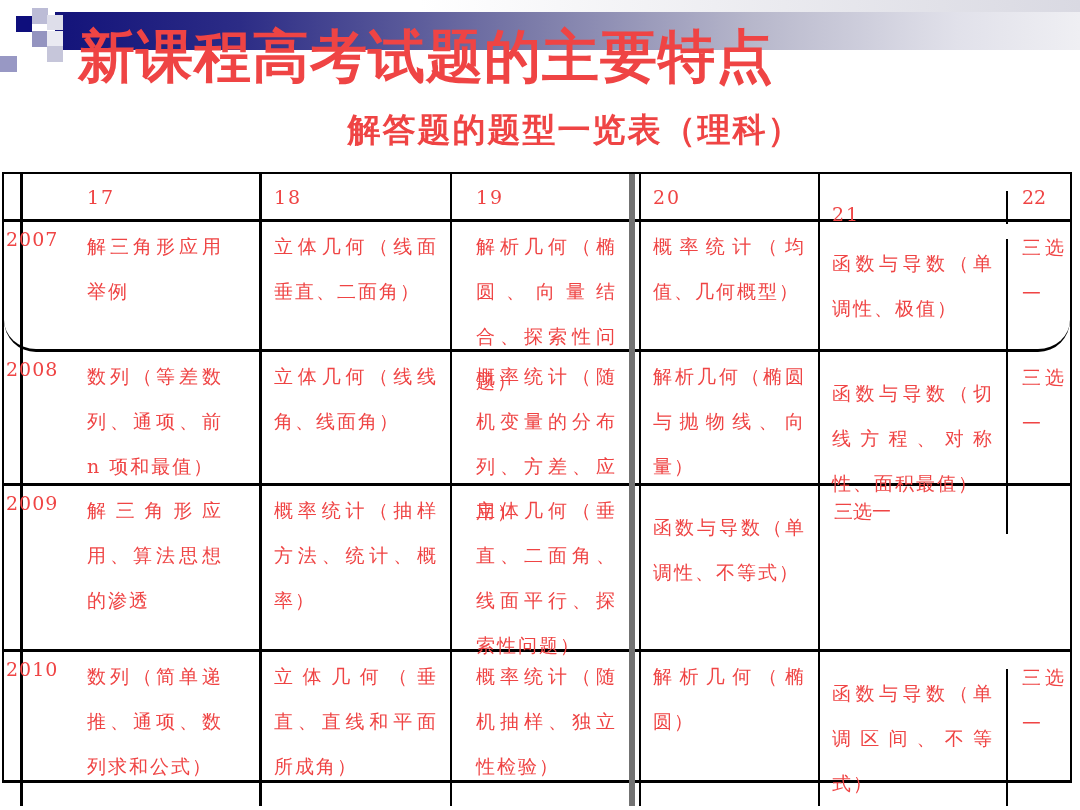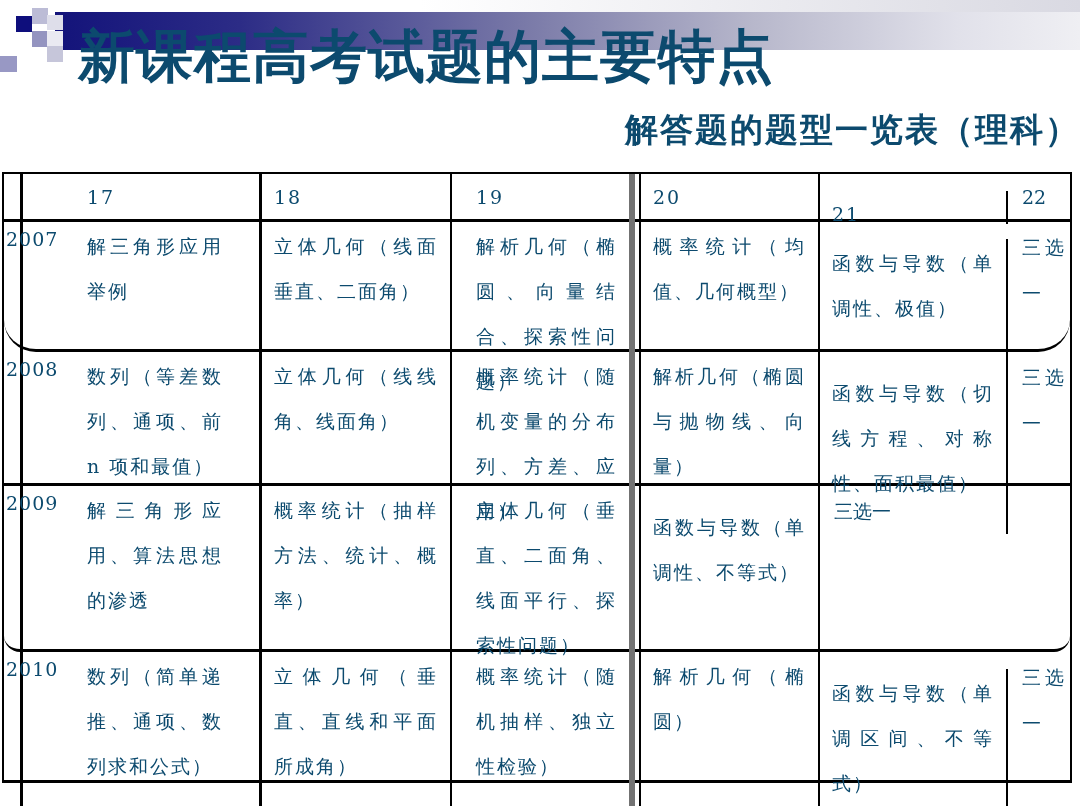--- a/index.html
+++ b/index.html
@@ -1,18 +1,18 @@
 <!DOCTYPE html>
 <html><head>
 <meta charset="utf-8">
 <style>
   html,body { margin:0; padding:0; background:#fff; }
   .slide {
     position:relative; width:1080px; height:810px; background:#ffffff;
-    overflow:hidden; font-family:"DejaVu Serif", serif; color:#0c4a6e;
+    overflow:hidden; font-family:"DejaVu Serif", serif; color:#ef4444;
   }
   
   .banner-strip {
     position:absolute; left:420px; right:0; top:0; height:12px;
     background:linear-gradient(to right, rgba(225,225,236,0), #d9d9e2);
   }
   .banner-bar {
     position:absolute; left:55px; right:0; top:12px; height:38px;
     background:linear-gradient(to right,
       #13137a 0%, #2c2c86 18%, #7a7aa8 46%, #b7b7cb 68%, #e1e1ea 88%, #efeff3 100%);
@@ -25,38 +25,38 @@
   .sq5 { left:47px; top:31px; width:16px; height:15px; background:#eaeaf2; }
   .sq6 { left:47px; top:46px; width:16px; height:16px; background:#c6c6da; }
   .sq7 { left:0;    top:56px; width:17px; height:16px; background:#9898c4; }
   
   .title {
     position:absolute; left:78px; top:24px; z-index:3;
     font-family:"Liberation Sans", sans-serif; font-weight:bold;
     font-size:57px; line-height:1.15; letter-spacing:1px; white-space:nowrap;
   }
   .subtitle {
-    position:absolute; left:0; right:0; top:108px; text-align:right;
+    position:absolute; left:0; right:0; top:108px; text-align:center;
     text-indent:70px; font-size:33px; font-weight:bold; letter-spacing:2px;
   }
   
   .xtable {
     position:absolute; left:2px; top:172px; width:1070px; height:611px;
     box-sizing:border-box; border:2px solid #000; border-bottom-width:3px;
     display:flex; flex-direction:column; font-size:19px;
   }
   .tr {
     display:grid; box-sizing:border-box;
     grid-template-columns:19px 239px 190px 183px 6px 179px 188px 1fr;
     border-bottom:3px solid #000;
   }
   .tr-header { height:48px; }
   .r1 { height:130px;border-radius:32px; }
   .r2 { height:134px; }
-  .r3 { height:166px;border-radius:16px; }
+  .r3 { height:166px; }
   .r4 { flex:1; border-bottom:none; }
   .td {
     box-sizing:border-box; overflow:visible;
     padding:2px 12px 0 12px; line-height:45px;
     text-align:justify; letter-spacing:2px;
   }
   .td-year { border-right:3px solid #000; padding:0; position:relative; overflow:visible; z-index:2; }
   .td-year .yr { position:absolute; left:2px; top:8px; white-space:nowrap; line-height:19px; letter-spacing:1px; }
   .td-17 { border-right:3px solid #000; padding:2px 36px 0 64px; }
   .td-18 { border-right:2px solid #000; }

